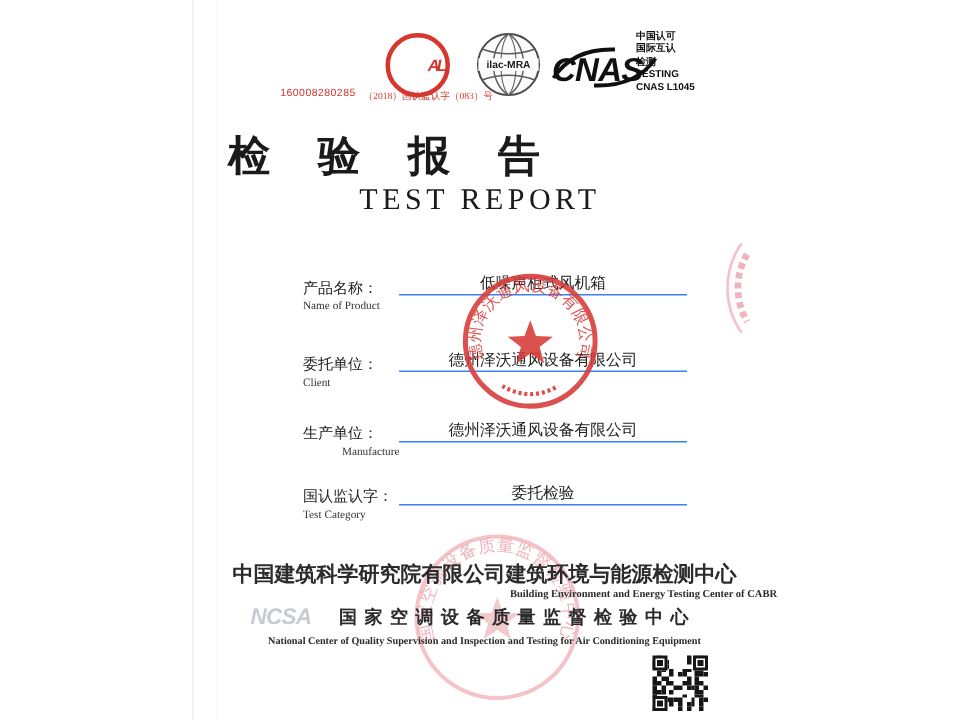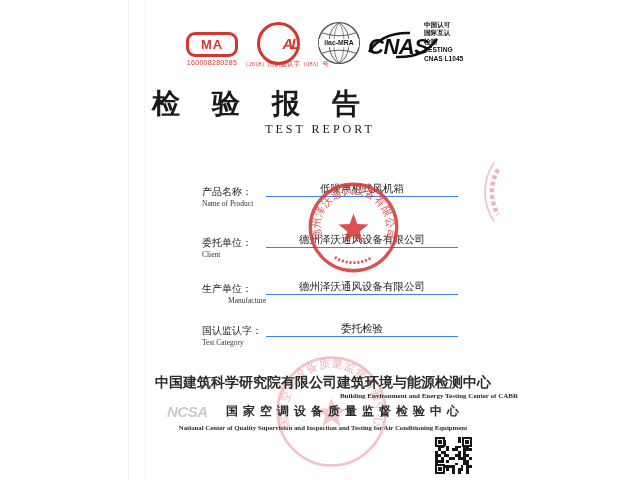--- a/index.html
+++ b/index.html
@@ -9,34 +9,34 @@
   .scanline{position:absolute;top:0;bottom:0;width:1px;}
 
   
   .cma-box{left:186px;top:32px;width:46px;height:19px;border:3px solid #d5372f;border-radius:9px;
            display:flex;align-items:center;justify-content:center;}
   .cma-letters{color:#d5372f;font-weight:bold;font-size:13px;letter-spacing:1px;font-family:"Liberation Sans",sans-serif;}
   .cma-number{left:181px;top:59px;width:62px;text-align:center;color:#d5372f;font-size:7px;
               font-family:"Liberation Sans",sans-serif;letter-spacing:.3px;}
   .cal-circle{left:257px;top:22px;width:37px;height:37px;border:3px solid #d5372f;border-radius:50%;
               display:flex;align-items:center;justify-content:center;}
-  .cal-letters{color:#d5372f;font-weight:bold;font-style:italic;font-size:15px;letter-spacing:-2px;
+  .cal-letters{color:#d5372f;font-weight:bold;font-style:italic;font-size:11px;letter-spacing:-2px;
                font-family:"Liberation Sans",sans-serif;margin-left:24px;}
   .cal-caption{left:228px;top:60px;width:115px;text-align:center;color:#d5372f;font-size:6.4px;}
   .ilac-svg{left:317px;top:21px;width:44px;height:44px;}
   .cnas-wrap{left:366px;top:31px;width:74px;height:28px;}
   .cnas-text{position:absolute;left:2px;top:3px;font-family:"Liberation Sans",sans-serif;
              font-weight:900;font-style:italic;font-size:22px;color:#101010;letter-spacing:-.5px;}
   .cnas-lines{left:424px;top:21px;width:58px;font-size:6.6px;line-height:8.4px;color:#101010;
               font-family:"Liberation Sans",sans-serif;font-weight:bold;}
 
   
   .title-zh{left:0;top:85px;width:512px;text-align:center;font-size:28px;font-weight:bold;
             letter-spacing:32px;text-indent:32px;color:#1a1a1a;}
-  .title-en{left:0;top:122px;width:640px;text-align:center;font-size:12px;letter-spacing:3px;color:#1a1a1a;}
+  .title-en{left:0;top:122px;width:640px;text-align:center;font-size:20px;letter-spacing:3px;color:#1a1a1a;}
   .report-no{left:0;top:147px;width:640px;text-align:center;font-size:8.5px;letter-spacing:.5px;color:#333;}
 
   
   .f-label{position:absolute;left:202px;font-size:10px;color:#222;}
   .f-en{position:absolute;left:202px;font-size:7.5px;color:#333;}
   .f-value{position:absolute;left:266px;width:192px;height:14px;text-align:center;font-size:10.5px;
            color:#222;border-bottom:1px solid #3b82f6;}
 
   
   .seal-client{left:307px;top:181px;width:93px;height:93px;opacity:.88;z-index:6;}
@@ -64,23 +64,20 @@
   .qr-finder::after{content:"";position:absolute;left:1px;top:1px;width:4px;height:4px;background:#161616;}
 </style>
 </head>
 <body>
 
 <div class="page">
 
   <div class="scanline" style="left:128px;background:#f0f0f0;"></div>
   <div class="scanline" style="left:144px;background:#f7f7f7;"></div>
 
-  <div class="abs cma-box">
-    <span class="cma-letters">MA</span>
-  </div>
   <div class="abs cma-number">160008280285</div>
 
   <div class="abs cal-circle">
     <span class="cal-letters">AL</span>
   </div>
   <div class="abs cal-caption">（2018）国认监认字（083）号</div>
 
   <svg class="abs ilac-svg" viewBox="0 0 46 46">
     <circle cx="23" cy="23" r="21.3" fill="#fbfbfb" stroke="#4a4a4a" stroke-width="1.4"></circle>
     <path d="M23,1.7 C 9,10 9,36 23,44.3" fill="none" stroke="#5a5a5a" stroke-width="1"></path>

